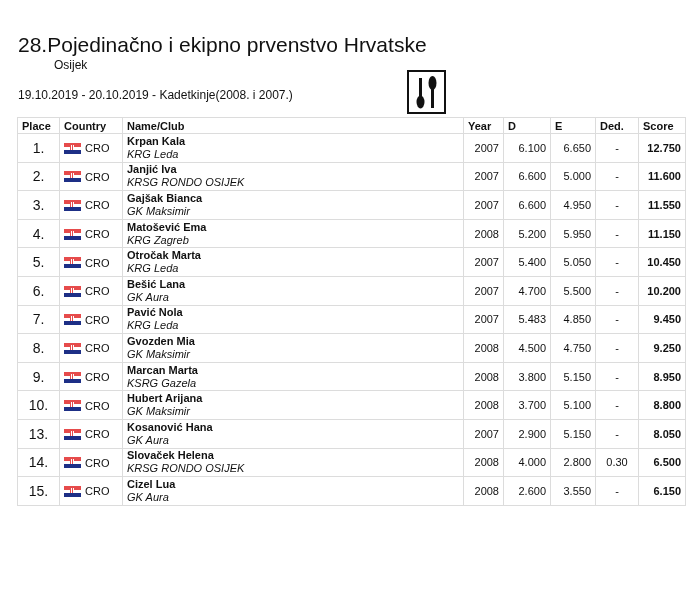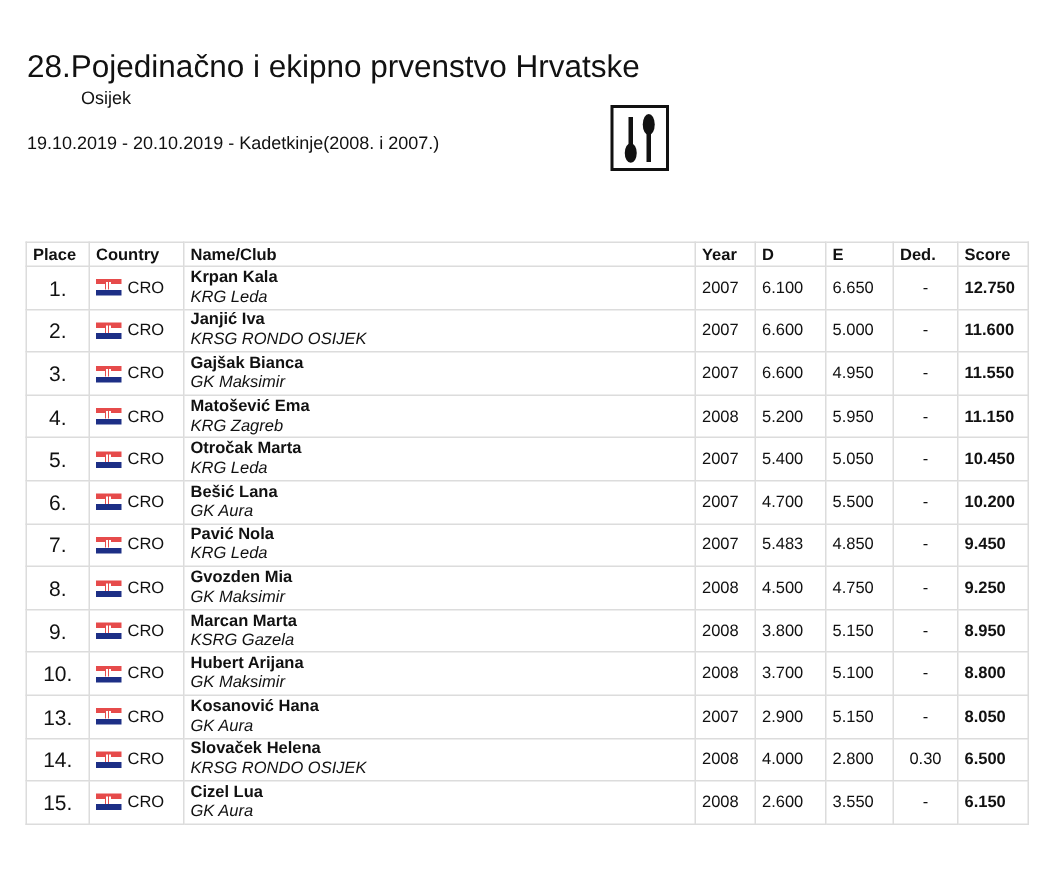--- a/index.html
+++ b/index.html
@@ -23,21 +23,20 @@
     position: absolute; left: 407px; top: 70px;
     width: 39px; height: 44px; border: 2px solid #111; box-sizing: border-box;
     background: #fff;
   }
   .apparatus svg { display: block; }
 
   table.results {
     position: absolute; left: 17px; top: 117px;
     width: 668px; border-collapse: collapse; table-layout: fixed;
     font-size: 11px;
-    margin-top: 44px;
   }
   table.results th, table.results td {
     border: 1px solid #dcdcdc; padding: 0 4px; box-sizing: border-box;
   }
   table.results th {
     height: 16px; font-weight: bold; text-align: left; font-size: 11px; color: #111;
   }
   table.results td { height: 28.6px; vertical-align: middle; }
   td.place { text-align: center; font-size: 14px; padding-left: 10px; }
   td.country { white-space: nowrap; font-size: 11px; padding-left: 4px; }
@@ -47,23 +46,23 @@
     background: linear-gradient(#e64b4b 0 33%, #ffffff 33% 66%, #1d2f86 66% 100%);
   }
   .flag::after {
     content: ""; position: absolute; left: 6px; top: 2px; width: 4px; height: 5px;
     background: repeating-linear-gradient(90deg, #e64b4b 0 1px, #fff 1px 2px);
   }
   .cname { vertical-align: middle; text-align: right; }
   td.name { line-height: 13px; padding-left: 4px; }
   .athlete { font-weight: bold; display: block; }
   .club { font-style: italic; display: block; }
-  td.num { text-align: left; padding-right: 8px; }
+  td.num { text-align: right; padding-right: 8px; }
   td.ded { text-align: center; }
-  td.score { font-weight: bold; padding-right: 6px; }
+  td.score { text-align: right; font-weight: bold; padding-right: 6px; }
 </style>
 </head>
 <body>
 
 <div class="title">28.Pojedinačno i ekipno prvenstvo Hrvatske</div>
 <div class="subtitle">Osijek</div>
 <div class="dateline">19.10.2019 - 20.10.2019 - Kadetkinje(2008. i 2007.)</div>
 
 <div class="apparatus">
   <svg width="35" height="40" viewBox="0 0 35 40">

